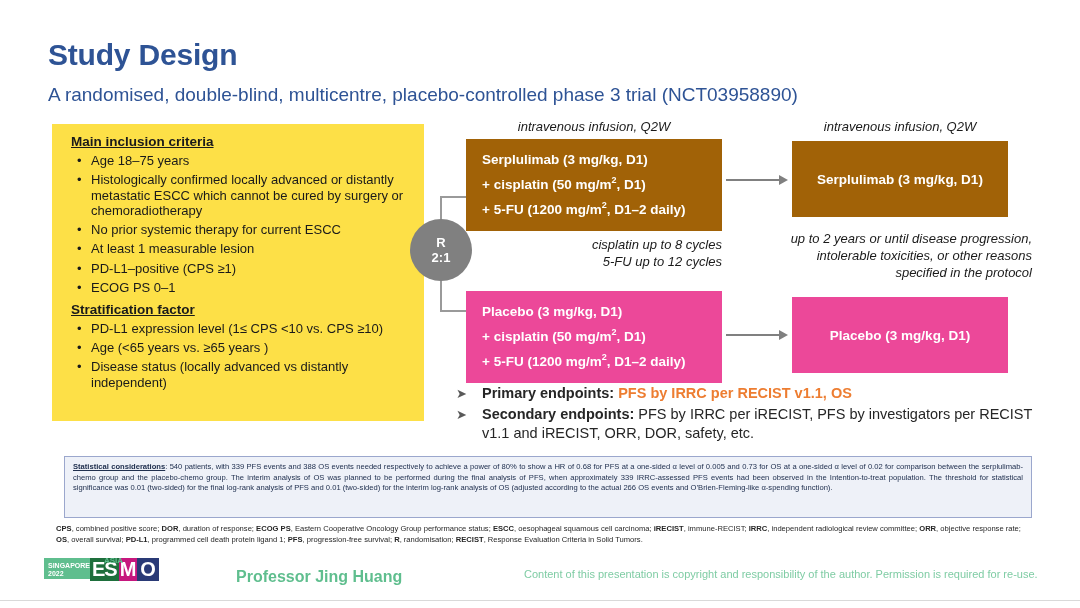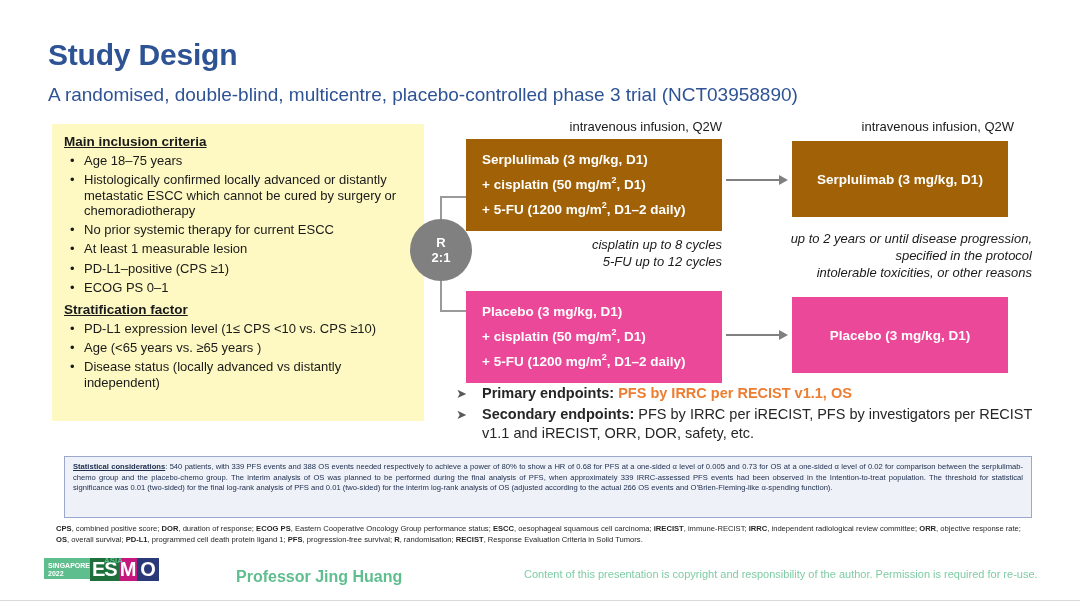--- a/index.html
+++ b/index.html
@@ -23,22 +23,22 @@
   }
   #subtitle {
     position: absolute; left: 48px; top: 84px;
     font-size: 19px; color: #2E5395; font-weight: 400;
   }
 
   
   #criteria-panel {
     position: absolute; left: 52px; top: 124px;
     width: 372px; height: 297px;
-    background: #fef9c3;
-    padding: 8px 10px 8px 12px;
+    background: #fde047;
+    padding: 8px 10px 8px 19px;
     box-sizing: border-box;
   }
   .crit-head {
     font-size: 13.5px; font-weight: bold; text-decoration: underline;
     color: #1a1a1a; margin: 2px 0 4px 0;
   }
   .crit-head.second { margin-top: 7px; }
   .crit-list { list-style: none; margin: 0; padding: 0; }
   .crit-list li {
     position: relative; padding-left: 20px;
@@ -72,22 +72,22 @@
     width: 28px; height: 2px; background: #9a9a9a;
   }
   #rand-elbow-down {
     position: absolute; left: 440px; top: 310px;
     width: 28px; height: 2px; background: #9a9a9a;
   }
 
   
   .infusion-caption {
     position: absolute;
-    font-size: 13px; color: #1a1a1a;
-    text-align: right; white-space: nowrap;
+    font-size: 13px; font-style: italic; color: #1a1a1a;
+    text-align: center; white-space: nowrap;
   }
   #caption-left  { left: 466px; top: 119px; width: 256px; }
   #caption-right { left: 786px; top: 119px; width: 228px; }
 
   
   .arm-box {
     position: absolute; box-sizing: border-box;
     color: #ffffff; font-size: 13.5px; font-weight: bold;
     line-height: 21px;
   }
@@ -269,22 +269,22 @@
 
   <div class="arm-box orange" id="box-exp-maint">Serplulimab (3 mg/kg, D1)</div>
   <div class="arm-box navy" id="box-pbo-maint">Placebo (3 mg/kg, D1)</div>
 
   <div class="mid-caption" id="caption-cycles">
     <div>cisplatin up to 8 cycles</div>
     <div>5-FU up to 12 cycles</div>
   </div>
   <div class="mid-caption" id="caption-duration">
     <div>up to 2 years or until disease progression,</div>
+    <div>intolerable toxicities, or other reasons</div>
     <div>specified in the protocol</div>
-    <div>intolerable toxicities, or other reasons</div>
   </div>
 
   <div id="endpoints">
     <div class="ep-row">
       <span class="chev">➤</span>
       <span class="lbl">Primary endpoints:</span>
       <span class="orange-txt">PFS by IRRC per RECIST v1.1, OS</span>
     </div>
     <div class="ep-row">
       <span class="chev">➤</span>

